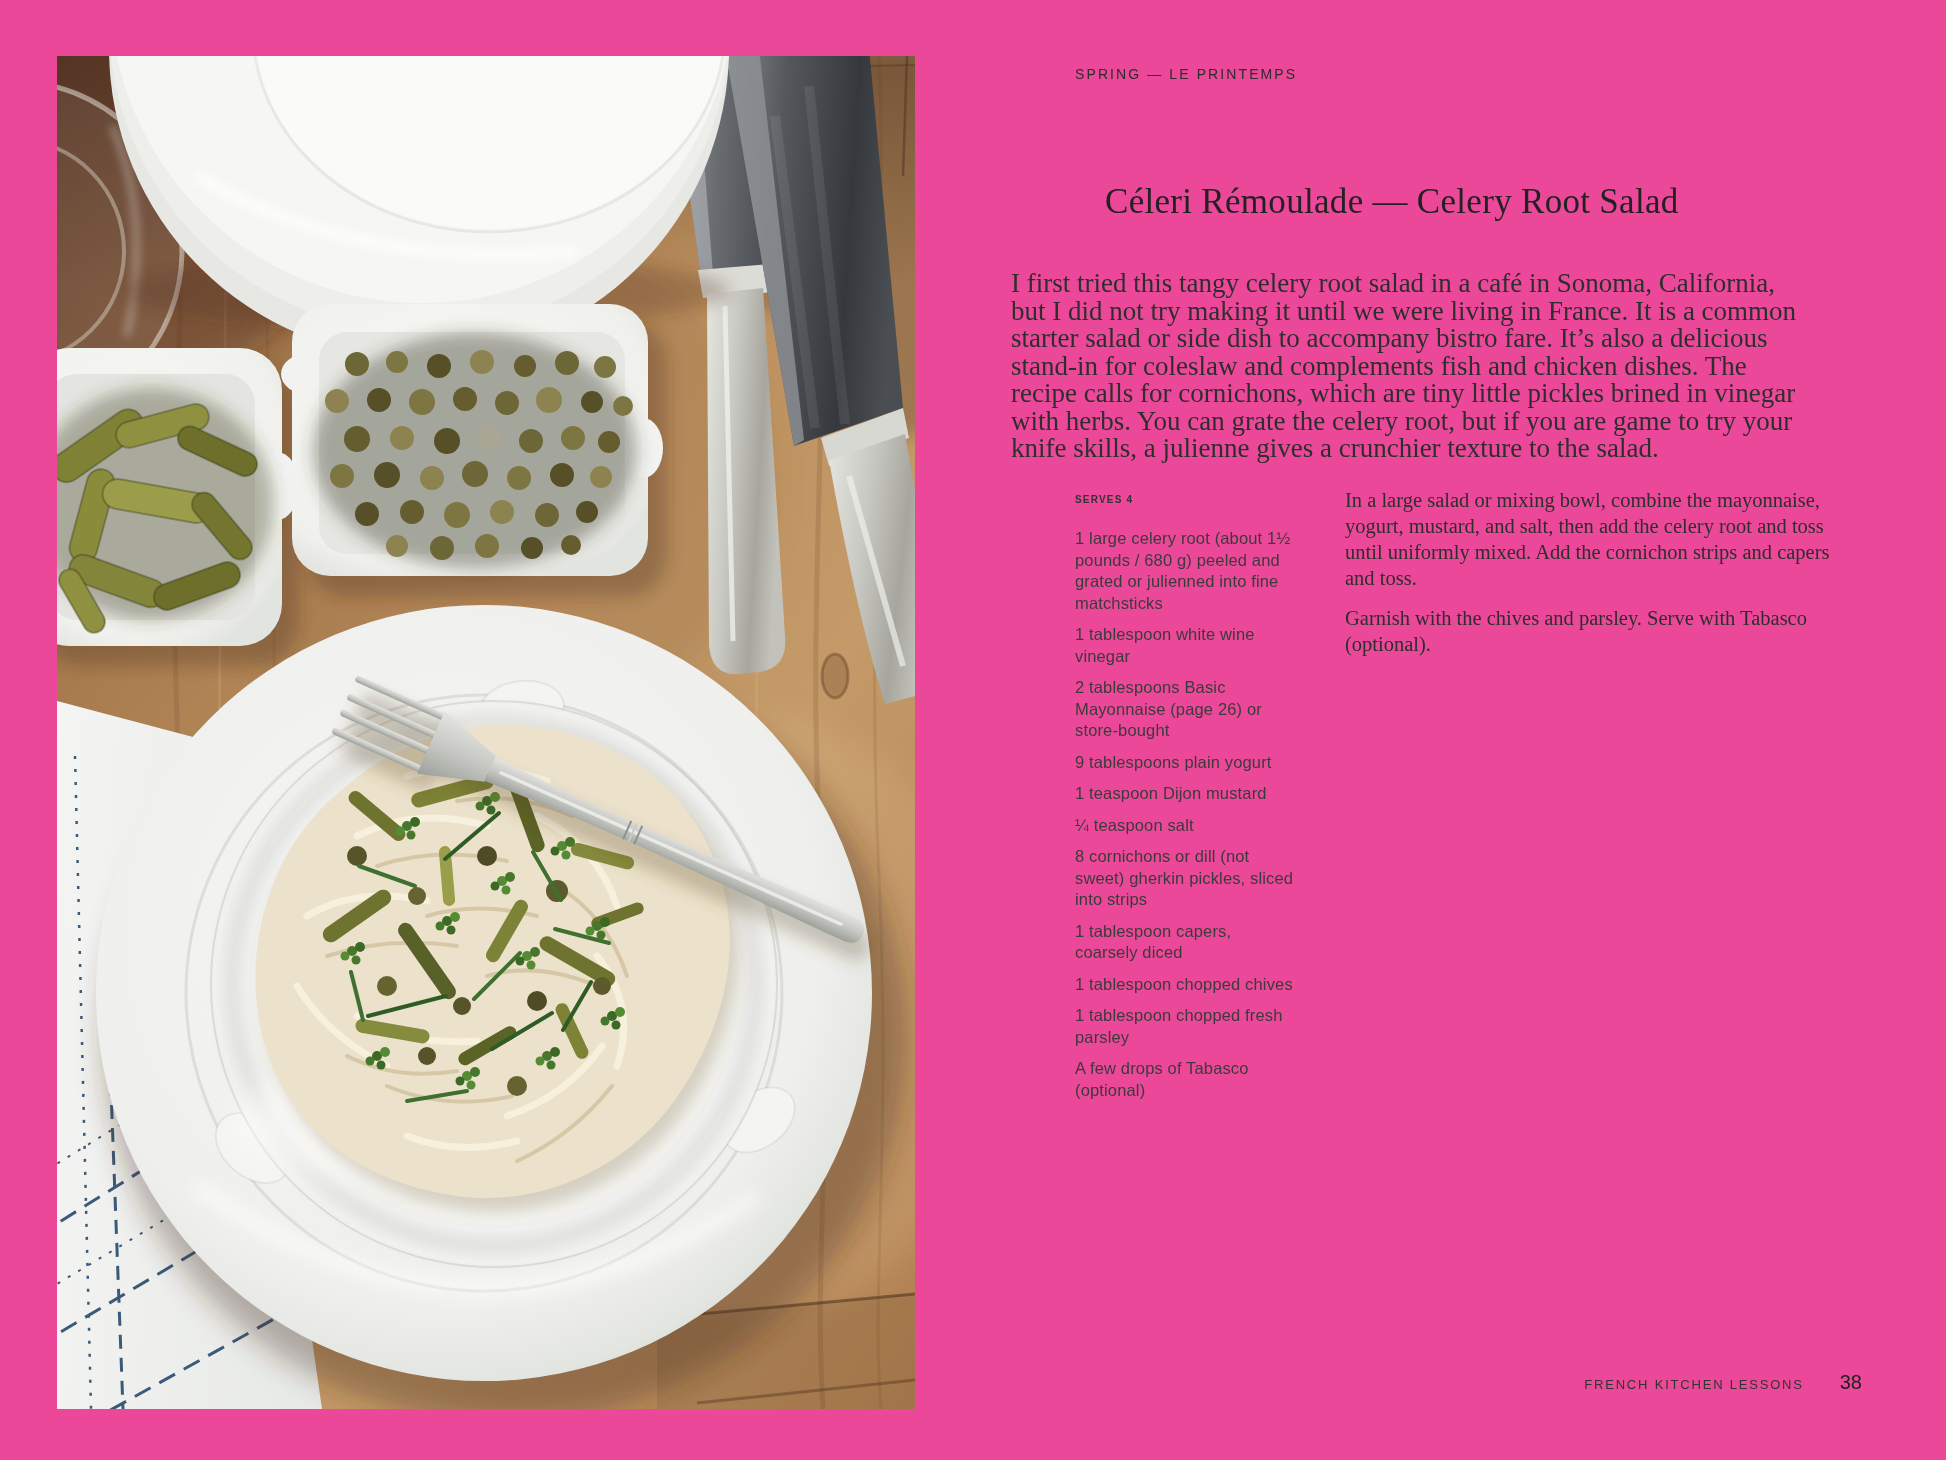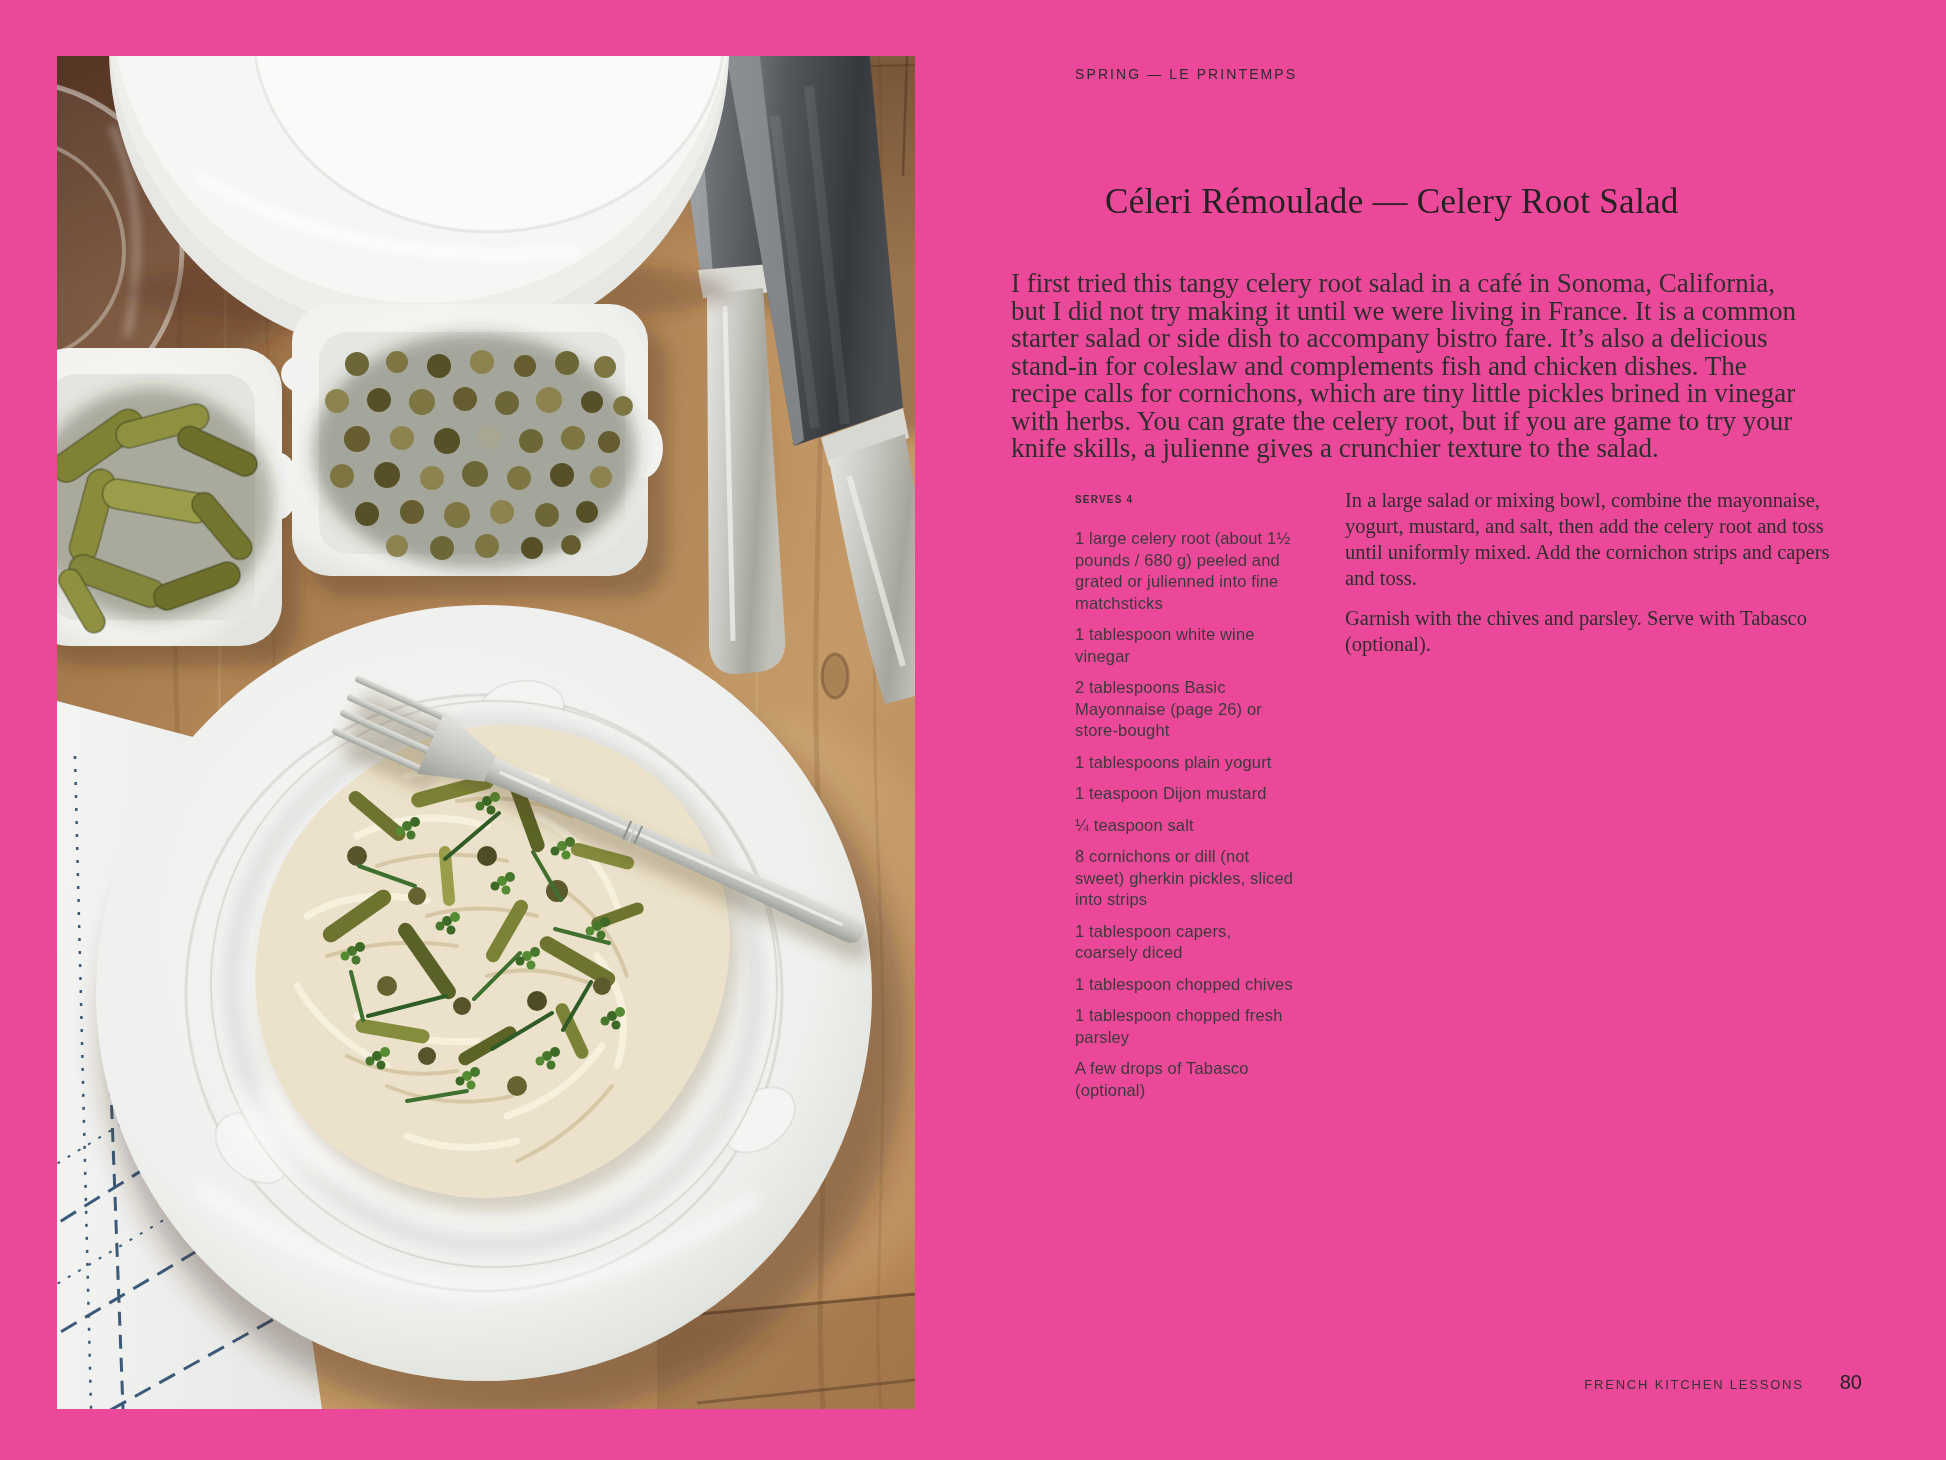--- a/index.html
+++ b/index.html
@@ -428,33 +428,33 @@
   <h1 class="recipe-title" style="margin:0;">Céleri Rémoulade — Celery Root Salad</h1>
 
   <p class="intro" style="margin:0;">I first tried this tangy celery root salad in a café in Sonoma, California, but I did not try making it until we were living in France. It is a common starter salad or side dish to accompany bistro fare. It’s also a delicious stand-in for coleslaw and complements fish and chicken dishes. The recipe calls for cornichons, which are tiny little pickles brined in vinegar with herbs. You can grate the celery root, but if you are game to try your knife skills, a julienne gives a crunchier texture to the salad.</p>
 
   <div class="serves">SERVES 4</div>
 
   <ul class="ingredients">
     <li>1 large celery root (about 1½ pounds / 680 g) peeled and grated or julienned into fine matchsticks</li>
     <li>1 tablespoon white wine vinegar</li>
     <li>2 tablespoons Basic Mayonnaise (page 26) or store-bought</li>
-    <li>1 tablespoons plain yogurt</li>
+    <li>9 tablespoons plain yogurt</li>
     <li>1 teaspoon Dijon mustard</li>
     <li>¼ teaspoon salt</li>
     <li>8 cornichons or dill (not sweet) gherkin pickles, sliced into strips</li>
     <li>1 tablespoon capers, coarsely diced</li>
     <li>1 tablespoon chopped chives</li>
     <li>1 tablespoon chopped fresh parsley</li>
     <li>A few drops of Tabasco (optional)</li>
   </ul>
 
   <div class="steps">
     <p>In a large salad or mixing bowl, combine the mayonnaise, yogurt, mustard, and salt, then add the celery root and toss until uniformly mixed. Add the cornichon strips and capers and toss.</p>
     <p>Garnish with the chives and parsley. Serve with Tabasco (optional).</p>
   </div>
 
   <div class="footer">
     <span class="book">FRENCH KITCHEN LESSONS</span>
-    <span class="pagenum">80</span>
+    <span class="pagenum">38</span>
   </div>
 
 </div>
 
 </body></html>

